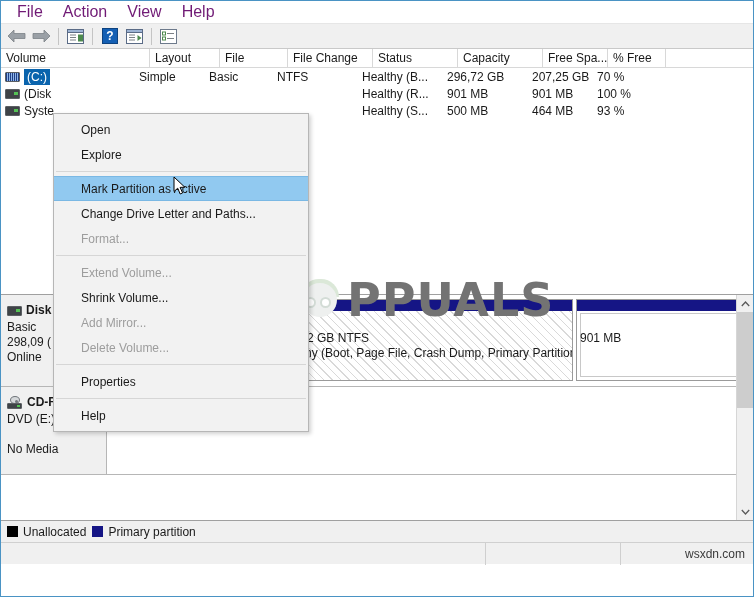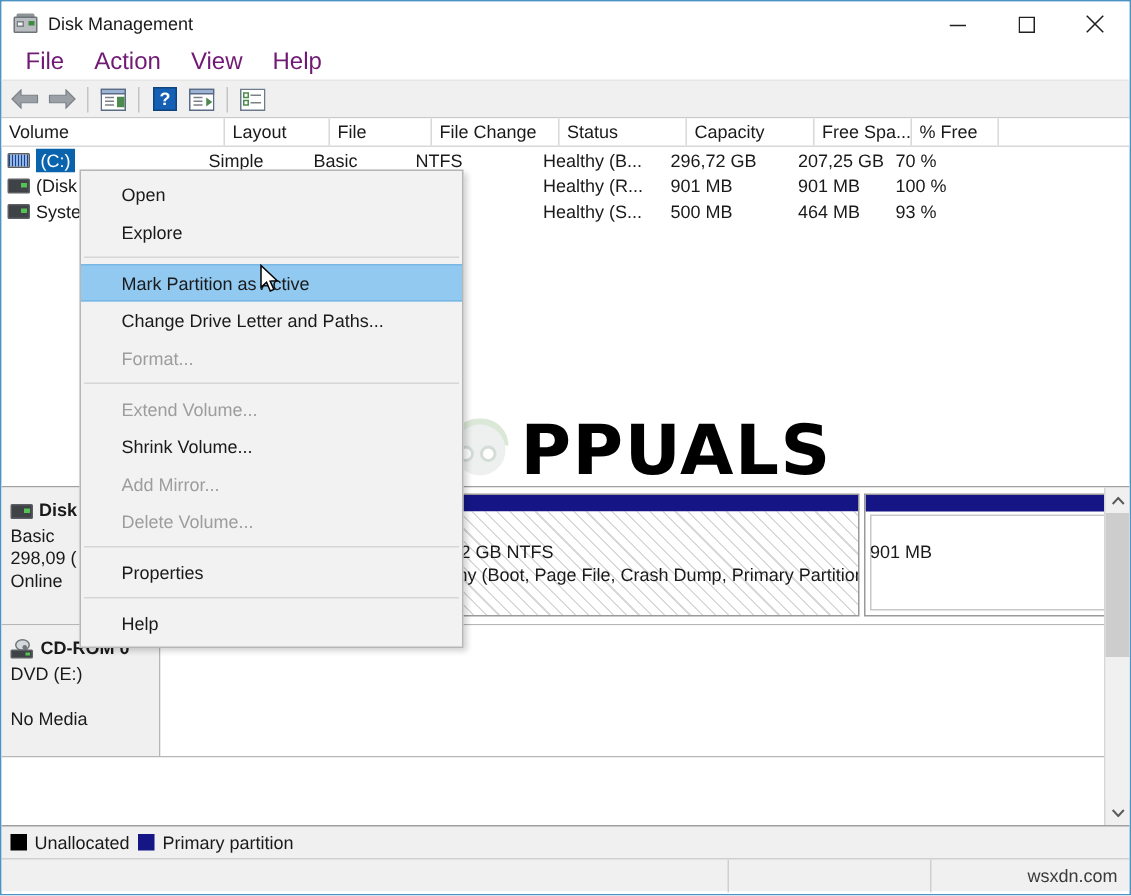--- a/index.html
+++ b/index.html
@@ -340,21 +340,21 @@
     position: absolute;
     left: 298px; top: 272px;
     pointer-events: none;
     display: flex; align-items: center; gap: 2px;
     z-index: 3;
   }
   .wm-appuals .wtext {
     font-size: 46px;
     font-weight: bold;
     letter-spacing: 1px;
-    color: #000000;
+    color: #737373;
     font-family: "DejaVu Sans", sans-serif;
   }
   .wm-face {
     width: 46px; height: 46px; position: relative;
   }
   .wm-face .head {
     position:absolute; left:4px; top:6px; width:34px; height:34px;
     border-radius:50%; background:#eef0ef;
   }
   .wm-face .cap {
@@ -405,47 +405,20 @@
     left: 172px; top: 175px;
     z-index: 20;
     pointer-events: none;
   }
 </style>
 </head>
 <body>
 
 <div id="app">
 
-  <div class="titlebar">
-    <div class="title-icon">
-      <div class="drv-top"></div>
-      <div class="drv-body"></div>
-      <div class="drv-slot"></div>
-      <div class="drv-led"></div>
-    </div>
-    <div class="title-text">Disk Management</div>
-    <div class="win-btns">
-      <div class="win-btn">
-        <svg width="11" height="11" viewBox="0 0 11 11">
-            <line x1="0" y1="6" x2="11" y2="6" stroke="#202020" stroke-width="1"></line>
-          </svg>
-      </div>
-      <div class="win-btn">
-        <svg width="11" height="11" viewBox="0 0 11 11">
-            <rect x="0.5" y="0.5" width="10" height="10" fill="none" stroke="#202020" stroke-width="1"></rect>
-          </svg>
-      </div>
-      <div class="win-btn">
-        <svg width="12" height="12" viewBox="0 0 12 12">
-            <line x1="0.5" y1="0.5" x2="11.5" y2="11.5" stroke="#202020" stroke-width="1.1"></line>
-            <line x1="11.5" y1="0.5" x2="0.5" y2="11.5" stroke="#202020" stroke-width="1.1"></line>
-          </svg>
-      </div>
-    </div>
-  </div>
 
   <div class="menubar">
     <div class="mi">File</div>
     <div class="mi">Action</div>
     <div class="mi">View</div>
     <div class="mi">Help</div>
   </div>
 
   <div class="toolbar">
     <div class="tb-btn">

